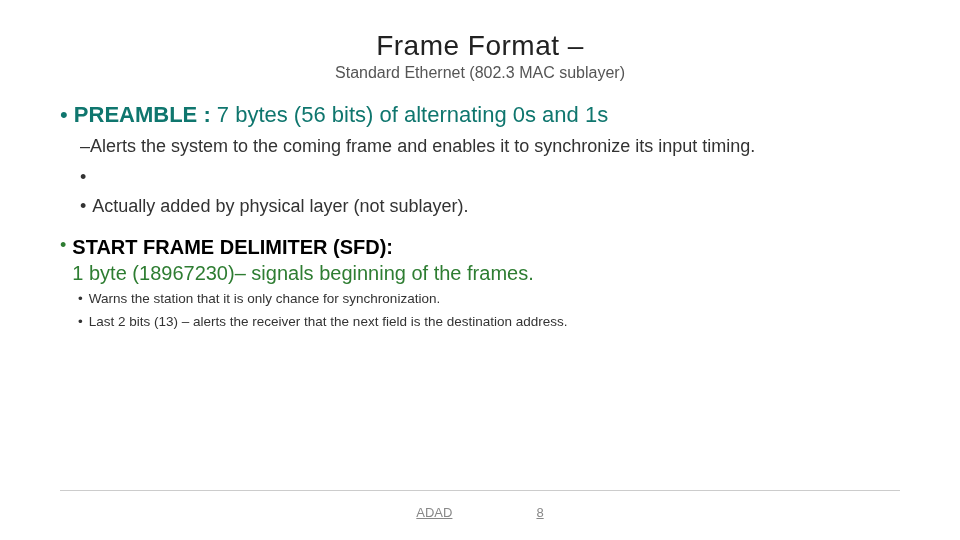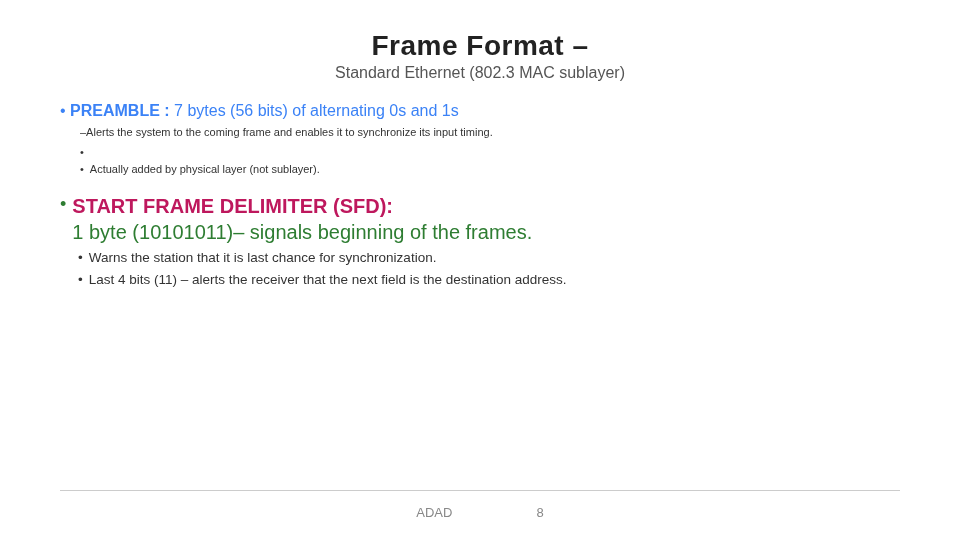--- a/index.html
+++ b/index.html
@@ -26,21 +26,21 @@
       position: relative;
     }
 
     .header {
       text-align: center;
       margin-bottom: 20px;
     }
 
     .main-title {
       font-size: 28px;
-      font-weight: bold;
+      font-weight: normal;
       color: #222222;
       letter-spacing: 0.5px;
     }
 
     .sub-title {
       font-size: 16px;
       color: #555555;
       margin-top: 2px;
     }
 
@@ -51,43 +51,43 @@
       gap: 14px;
     }
 
     .section {
       display: flex;
       flex-direction: column;
       gap: 4px;
     }
 
     .section-heading {
-      font-size: 16px;
-      color: #3b82f6;
+      font-size: 22px;
+      color: #0f766e;
     }
 
     .section-heading .bold-part {
       font-weight: bold;
     }
 
     .sub-content {
       padding-left: 20px;
-      font-size: 11px;
+      font-size: 18px;
       color: #333333;
       line-height: 1.6;
     }
 
     .sub-content .dash-item {
       margin-bottom: 2px;
     }
 
     .green-section-heading {
       font-size: 20px;
       font-weight: bold;
-      color: #be185d;
+      color: #000000;
       line-height: 1.3;
     }
 
     .green-sub {
       font-size: 20px;
       color: #2e7d32;
       font-weight: normal;
       line-height: 1.3;
     }
 
@@ -122,20 +122,21 @@
     }
 
     .footer {
       display: flex;
       justify-content: center;
       align-items: center;
       gap: 84px;
       margin-top: 8px;
       font-size: 13px;
       color: #888888;
+      text-decoration: underline;
     }
 
     .divider-line {
       width: 100%;
       height: 1px;
       background: #cccccc;
       margin-top: 6px;
       margin-bottom: 6px;
     }
   </style>
@@ -165,31 +166,31 @@
           <span>Actually added by physical layer (not sublayer).</span>
         </div>
       </div>
     </div>
 
     <div class="green-block">
       <div class="bullet-green-row">
         <span class="bullet-dot">•</span>
         <div>
           <div class="green-section-heading">START FRAME DELIMITER (SFD):</div>
-          <div class="green-sub">1 byte (10101011)–  signals beginning of the frames.</div>
+          <div class="green-sub">1 byte (18967230)–  signals beginning of the frames.</div>
         </div>
       </div>
       <div class="normal-bullets">
         <div class="normal-bullet-row">
           <span>•</span>
-          <span>Warns  the  station  that  it  is  last  chance  for  synchronization.</span>
-        </div>
-        <div class="normal-bullet-row">
-          <span>•</span>
-          <span>Last 4 bits (11) – alerts the receiver that the next field is  the destination address.</span>
+          <span>Warns  the  station  that  it  is  only  chance  for  synchronization.</span>
+        </div>
+        <div class="normal-bullet-row">
+          <span>•</span>
+          <span>Last 2 bits (13) – alerts the receiver that the next field is  the destination address.</span>
         </div>
       </div>
     </div>
 
   </div>
 
   <div class="divider-line"></div>
 
   <div class="footer">
     <span>ADAD</span>

